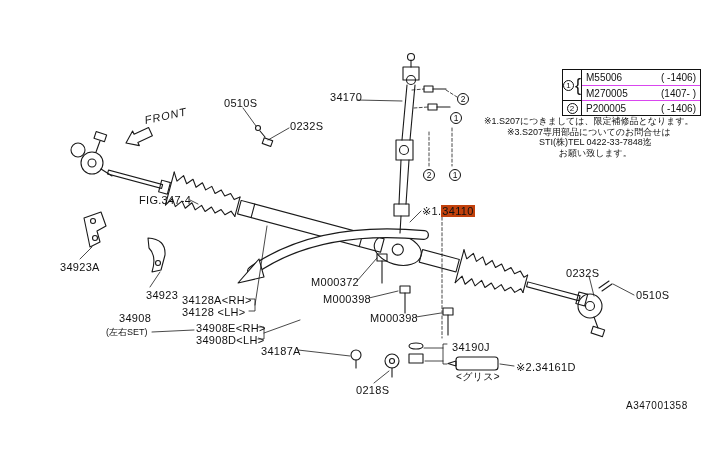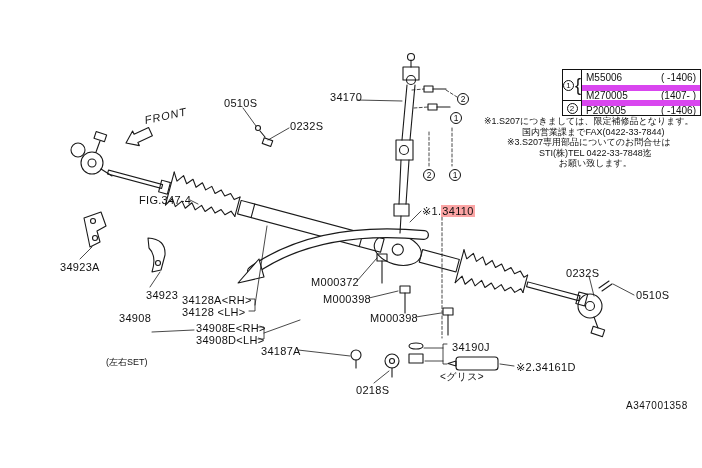--- a/index.html
+++ b/index.html
@@ -5,37 +5,37 @@
   * { margin:0; padding:0; box-sizing:border-box; }
   html,body { background:#ffffff; }
   #stage {
     position:relative; width:702px; height:468px; background:#fff;
     font-family:"Liberation Sans","DejaVu Sans",sans-serif; color:#111;
     overflow:hidden;
   }
   #stage svg { position:absolute; left:0; top:0; }
   .lbl { position:absolute; font-size:11px; letter-spacing:.3px; white-space:nowrap; color:#111; }
   .lbl.sm { font-size:9px; letter-spacing:0; }
-  .lbl.md { font-size:10px; }
+  .lbl.md { font-size:10px;margin-left:16px; }
   .hl { background:#fe0000; padding:0 1px; }
   .circ {
     position:absolute; width:12px; height:12px; border:1px solid #111; border-radius:50%;
     font-size:8.5px; line-height:10px; text-align:center; background:#fff;
   }
   #front-label {
     position:absolute; left:146px; top:114px; font-size:11px; font-style:italic;
     letter-spacing:1px; transform:rotate(-12deg); transform-origin:left bottom;
   }
   #legend { position:absolute; left:562px; top:69px; border:1.5px solid #111; display:flex; background:#fff; }
   .lg-col-m { width:19px; border-right:1px solid #111; display:flex; flex-direction:column; }
   .lg-m1 { height:30px; display:flex; align-items:center; justify-content:center; }
   .lg-m2 { height:15px; border-top:1px solid #111; display:flex; align-items:center; justify-content:center; }
   .lg-col-r { display:flex; flex-direction:column; }
   .lg-row { height:15px; width:118px; display:flex; justify-content:space-between; align-items:center; padding:0 4px; font-size:10px; }
-  .lg-row + .lg-row { border-top:6px solid #d946ef; }
+  .lg-row + .lg-row { border-top:1px solid #d946ef; }
   .circ-s {
     width:11px; height:11px; border:1px solid #111; border-radius:50%;
     font-size:8px; line-height:9px; text-align:center; display:inline-block; flex:none;
   }
   .brace { font-size:18px; line-height:18px; margin-left:1px; }
   #notes { position:absolute; left:484px; top:116px; font-size:9px; line-height:10.6px; white-space:nowrap;text-align:center; }
   #drawno { position:absolute; left:626px; top:400px; font-size:10px; letter-spacing:.5px; }
 </style>
 </head>
 <body>
@@ -191,28 +191,28 @@
   <div class="lbl" style="left:330px;top:91px">34170</div>
   <div class="lbl" style="left:290px;top:120px">0232S</div>
   <div class="lbl" style="left:139px;top:194px">FIG.347-4</div>
   <div class="lbl" style="left:60px;top:261px">34923A</div>
   <div class="lbl" style="left:146px;top:289px">34923</div>
   <div class="lbl" style="left:182px;top:294px">34128A&lt;RH&gt;</div>
   <div class="lbl" style="left:182px;top:306px">34128 &lt;LH&gt;</div>
   <div class="lbl" style="left:196px;top:322px">34908E&lt;RH&gt;</div>
   <div class="lbl" style="left:196px;top:334px">34908D&lt;LH&gt;</div>
   <div class="lbl" style="left:119px;top:312px">34908</div>
-  <div class="lbl sm" style="left:106px;top:356px">(左右SET)</div>
+  <div class="lbl sm" style="left:106px;top:326px">(左右SET)</div>
   <div class="lbl" style="left:261px;top:345px">34187A</div>
   <div class="lbl" style="left:311px;top:276px">M000372</div>
   <div class="lbl" style="left:323px;top:293px">M000398</div>
   <div class="lbl" style="left:370px;top:312px">M000398</div>
 
   <div class="lbl" style="left:422px;top:205px">
-    <span>※1.</span><span class="hl" style="background: #fca5a5;">34110</span>
+    <span>※1.</span><span class="hl" style="background: #c2410c;">34110</span>
   </div>
 
   <div class="lbl" style="left:566px;top:267px">0232S</div>
   <div class="lbl" style="left:636px;top:289px">0510S</div>
   <div class="lbl" style="left:452px;top:341px">34190J</div>
   <div class="lbl md" style="left:440px;top:370px">&lt;グリス&gt;</div>
   <div class="lbl" style="left:516px;top:361px">※2.34161D</div>
   <div class="lbl" style="left:356px;top:384px">0218S</div>
 
   <div class="circ" style="left:457px;top:93px">2</div>
@@ -241,21 +241,20 @@
       </div>
       <div class="lg-row">
         <span>P200005</span>
         <span>( -1406)</span>
       </div>
     </div>
   </div>
 
   <div id="notes">
     <div style="padding-left:0">※1.S207につきましては、限定補修品となります。</div>
-    <div style="padding-left:9px">国内営業課までFAX(0422-33-7844)</div>
     <div style="padding-left:0">※3.S207専用部品についてのお問合せは</div>
     <div style="padding-left:13px">STI(株)TEL 0422-33-7848迄</div>
     <div style="padding-left:13px">お願い致します。</div>
   </div>
 
   <div id="drawno">A347001358</div>
 
 </div>
 
 </body></html>

